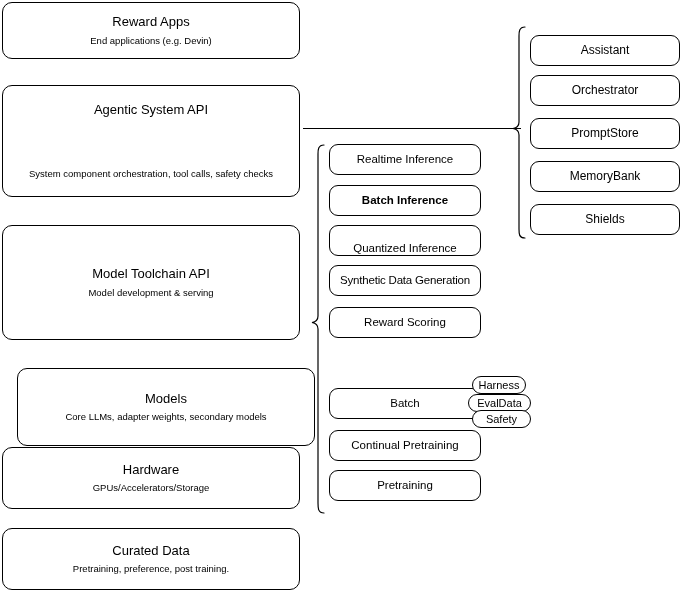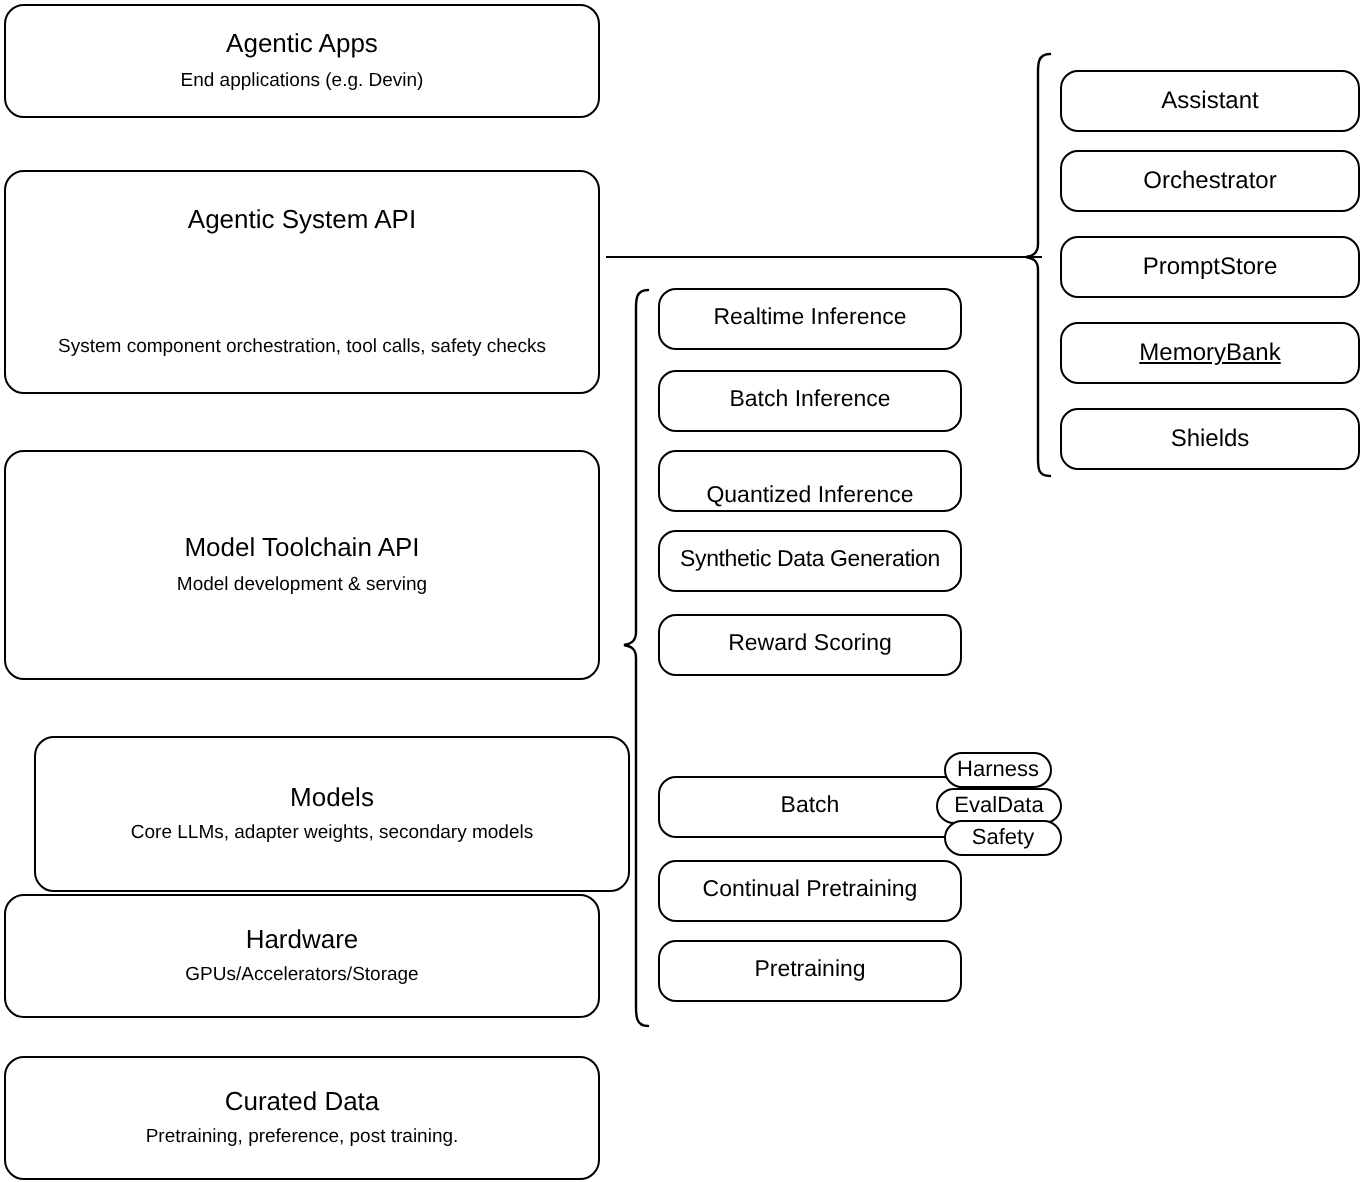--- a/index.html
+++ b/index.html
@@ -93,21 +93,21 @@
 
   
   .brace{ position:absolute; z-index:3; }
 </style>
 </head>
 <body>
 
 <div id="canvas">
 
   <div class="box layer" style="top:2px;height:57px;">
-    <div class="title">Agentic Apps</div>
+    <div class="title">Reward Apps</div>
     <div class="sub">End applications (e.g. Devin)</div>
   </div>
 
   <div class="box layer" style="top:85px;height:112px;gap:46px;">
     <div class="title">Agentic System API</div>
     <div class="sub">System component orchestration, tool calls, safety checks</div>
   </div>
 
   <div class="box layer" style="top:225px;height:115px;">
     <div class="title">Model Toolchain API</div>
@@ -139,21 +139,21 @@
 
   <div class="brace" style="left:311px;top:144px;width:14px;height:370px;">
     <svg width="14" height="370" viewBox="0 0 14 370" fill="none" xmlns="http://www.w3.org/2000/svg">
       <path d="M13 1 C7 1 7 6 7 10 L7 172 C7 177 4 178 1 178.5 C4 179 7 180 7 185 L7 359 C7 364 7 369 13 369" stroke="#000000" stroke-width="1.2" fill="none" stroke-linecap="round"></path>
     </svg>
   </div>
 
   <div class="box cap" style="top:144px;">
     <div class="title">Realtime Inference</div>
   </div>
-  <div class="box cap" style="top:185px;">
+  <div class="box cap" style="top:185px;font-weight:bold;">
     <div class="title">Batch Inference</div>
   </div>
   <div class="box cap" style="top:225px;justify-content:flex-end;">
     <div class="title">Quantized Inference</div>
   </div>
   <div class="box cap wide" style="top:265px;">
     <div class="title">Synthetic Data Generation</div>
   </div>
   <div class="box cap" style="top:307px;">
     <div class="title">Reward Scoring</div>
@@ -180,20 +180,20 @@
 
   <div class="box comp" style="top:35px;">
     <div class="title">Assistant</div>
   </div>
   <div class="box comp" style="top:75px;">
     <div class="title">Orchestrator</div>
   </div>
   <div class="box comp" style="top:118px;">
     <div class="title">PromptStore</div>
   </div>
-  <div class="box comp" style="top:161px;text-decoration:underline;">
+  <div class="box comp" style="top:161px;">
     <div class="title">MemoryBank</div>
   </div>
   <div class="box comp" style="top:204px;">
     <div class="title">Shields</div>
   </div>
 
 </div>
 
 </body></html>

